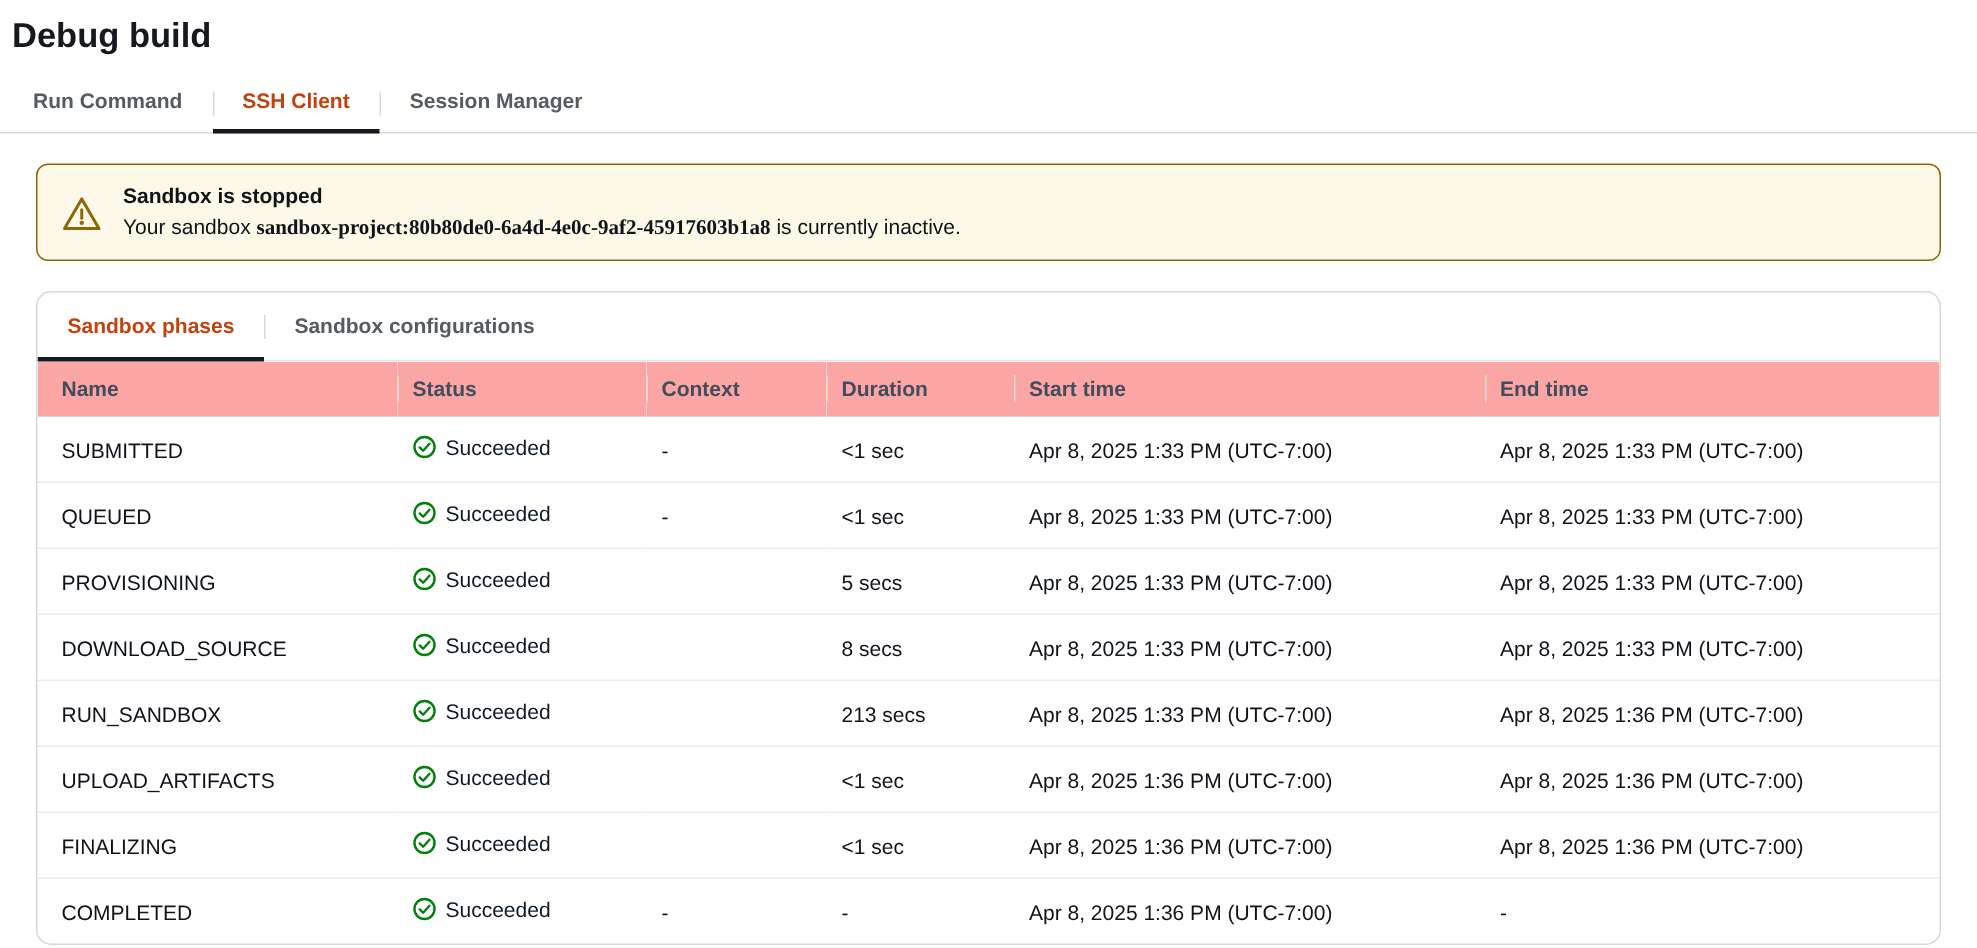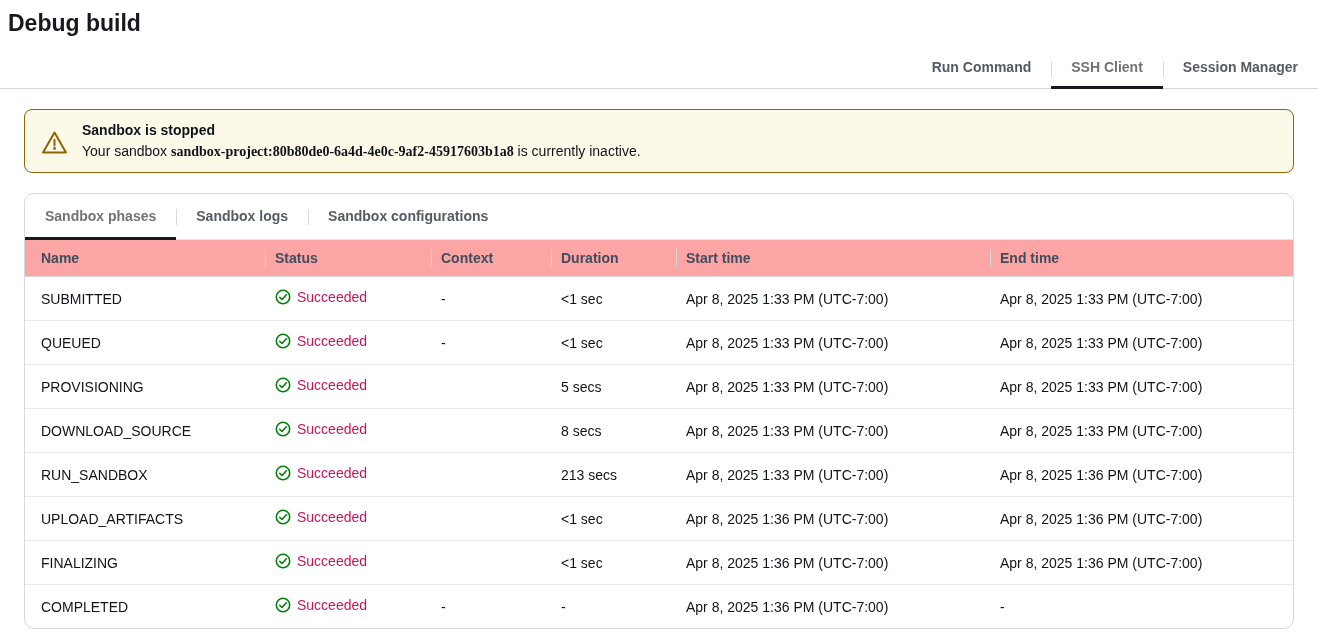--- a/index.html
+++ b/index.html
@@ -19,41 +19,40 @@
     font-weight: 700;
     color: #16191f;
   }
 
   
   .top-tabs {
     display: flex;
     align-items: stretch;
     border-bottom: 1px solid #d5d9d9;
     padding-left: 2px;
-    justify-content: flex-end;
   }
   .tab {
     position: relative;
     padding: 10px 20px 13px 20px;
     font-weight: 700;
     color: #545b64;
     cursor: pointer;
     white-space: nowrap;
   }
   .tab + .tab::before {
     content: "";
     position: absolute;
     left: 0;
     top: 50%;
     transform: translateY(-50%);
     width: 1px;
     height: 16px;
     background: #d5d9d9;
   }
-  .tab.active { color: #737373; }
+  .tab.active { color: #c2410c; }
   .tab.active::after {
     content: "";
     position: absolute;
     left: 0; right: 0; bottom: -1px;
     height: 3px;
     background: #16191f;
   }
 
   .content { padding: 20px 24px 12px 24px; }
 
@@ -122,21 +121,21 @@
     overflow: hidden;
     color: #0f141a;
   }
   table.phases tbody tr:first-child td { border-top: none; }
   table.phases td:first-child { padding-left: 16px; }
 
   .status {
     display: inline-flex;
     align-items: center;
     gap: 6px;
-    color: #be185d;
+    color: #0f172a;
   }
   .status .icon { display: inline-flex; }
 </style>
 </head>
 <body>
 
 <div class="page">
 
   <h1 class="page-title">Debug build</h1>
 
@@ -170,23 +169,20 @@
       </div>
     </div>
 
     <div class="panel">
 
       <div class="panel-tabs">
         <div class="tab active">
           <span>Sandbox phases</span>
         </div>
         <div class="tab">
-          <span>Sandbox logs</span>
-        </div>
-        <div class="tab">
           <span>Sandbox configurations</span>
         </div>
       </div>
 
       <table class="phases">
         <colgroup>
           <col style="width:240px">
             <col style="width:166px">
             <col style="width:120px">
             <col style="width:125px">

